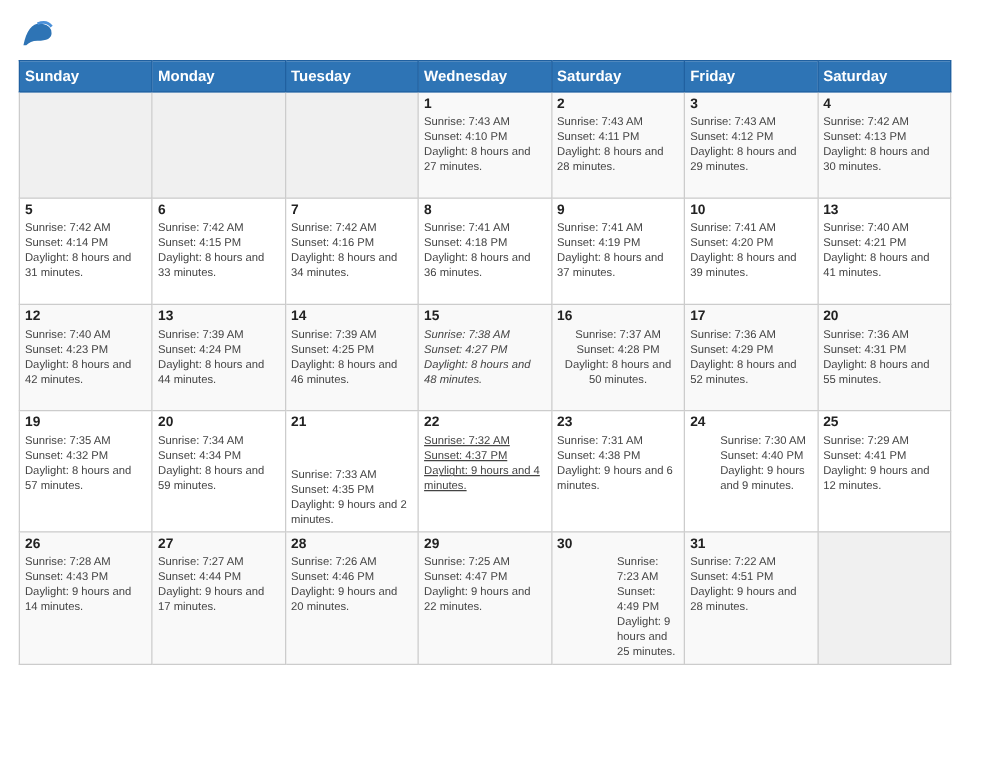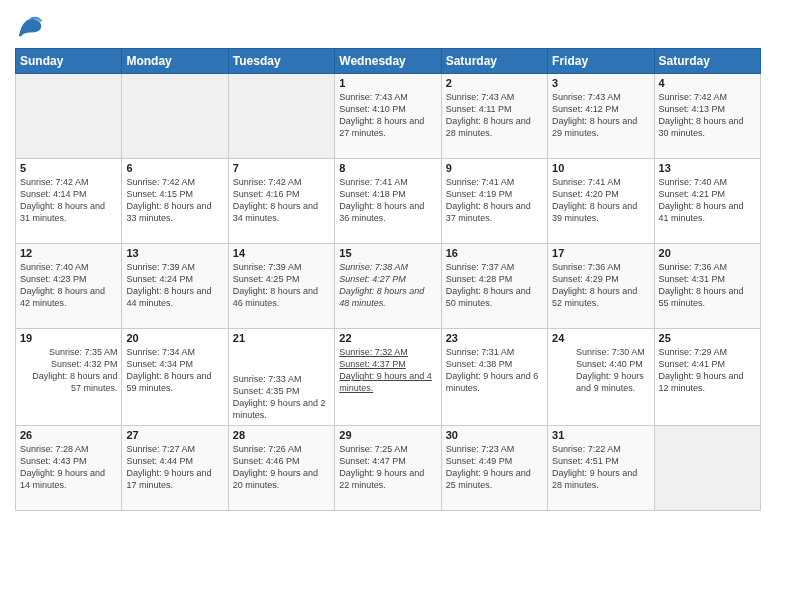--- a/index.html
+++ b/index.html
@@ -222,41 +222,41 @@
 Daylight: 8 hours and 46 minutes.</div>
           </td>
           <td>
             <div class="day-number">15</div>
             <div class="day-info" style="white-space: pre-line; font-style: italic;">Sunrise: 7:38 AM
 Sunset: 4:27 PM
 Daylight: 8 hours and 48 minutes.</div>
           </td>
           <td>
             <div class="day-number">16</div>
-            <div class="day-info" style="white-space: pre-line;">Sunrise: 7:37 AM
+            <div class="day-info" style="white-space: pre-line; text-align: center;">Sunrise: 7:37 AM
 Sunset: 4:28 PM
 Daylight: 8 hours and 50 minutes.</div>
           </td>
           <td>
             <div class="day-number">17</div>
             <div class="day-info" style="white-space: pre-line;">Sunrise: 7:36 AM
 Sunset: 4:29 PM
 Daylight: 8 hours and 52 minutes.</div>
           </td>
           <td>
             <div class="day-number">20</div>
             <div class="day-info" style="white-space: pre-line;">Sunrise: 7:36 AM
 Sunset: 4:31 PM
 Daylight: 8 hours and 55 minutes.</div>
           </td>
         </tr>
         <tr>
           <td>
             <div class="day-number">19</div>
-            <div class="day-info" style="white-space: pre-line; text-align: right;">Sunrise: 7:35 AM
+            <div class="day-info" style="white-space: pre-line;">Sunrise: 7:35 AM
 Sunset: 4:32 PM
 Daylight: 8 hours and 57 minutes.</div>
           </td>
           <td>
             <div class="day-number">20</div>
             <div class="day-info" style="white-space: pre-line;">Sunrise: 7:34 AM
 Sunset: 4:34 PM
 Daylight: 8 hours and 59 minutes.</div>
           </td>
           <td>
@@ -310,21 +310,21 @@
 Daylight: 9 hours and 20 minutes.</div>
           </td>
           <td>
             <div class="day-number">29</div>
             <div class="day-info" style="white-space: pre-line;">Sunrise: 7:25 AM
 Sunset: 4:47 PM
 Daylight: 9 hours and 22 minutes.</div>
           </td>
           <td>
             <div class="day-number">30</div>
-            <div class="day-info" style="white-space: pre-line;">Sunrise: 7:23 AM
+            <div class="day-info" style="white-space: pre-line; margin-left: 48px;">Sunrise: 7:23 AM
 Sunset: 4:49 PM
 Daylight: 9 hours and 25 minutes.</div>
           </td>
           <td>
             <div class="day-number">31</div>
             <div class="day-info" style="white-space: pre-line;">Sunrise: 7:22 AM
 Sunset: 4:51 PM
 Daylight: 9 hours and 28 minutes.</div>
           </td>
           <td class="empty-cell"></td>

